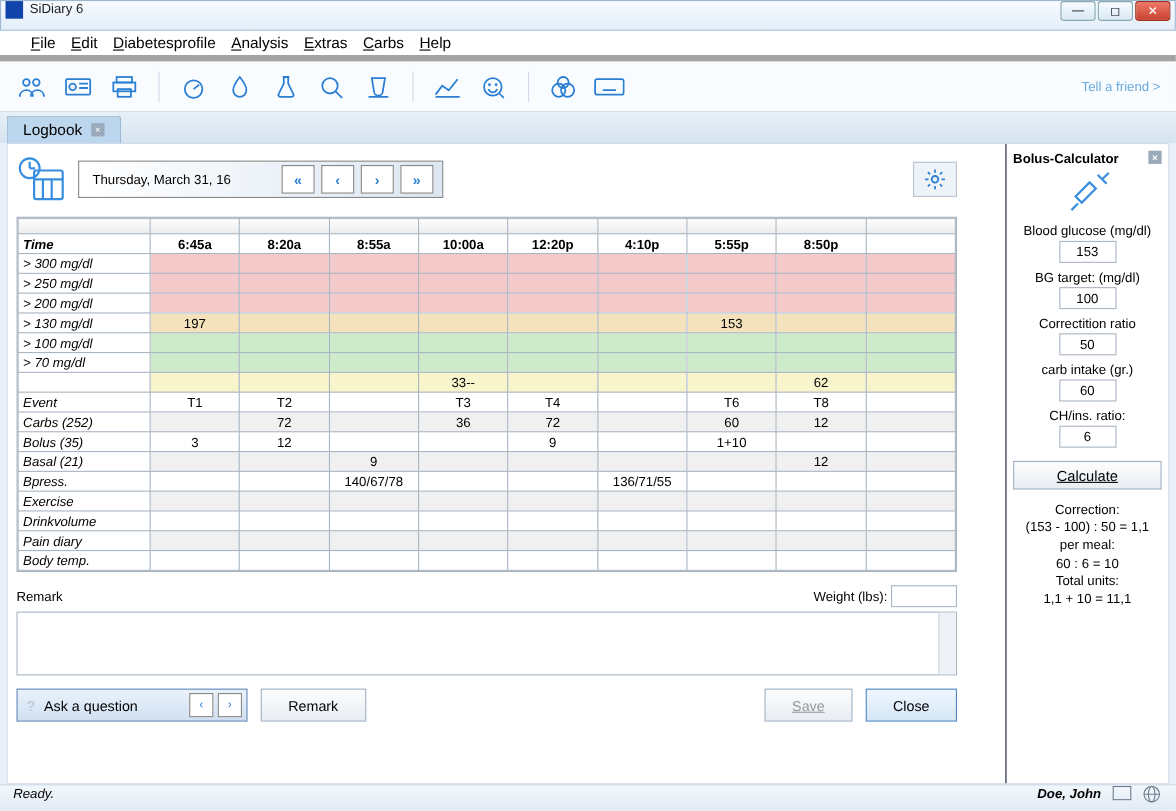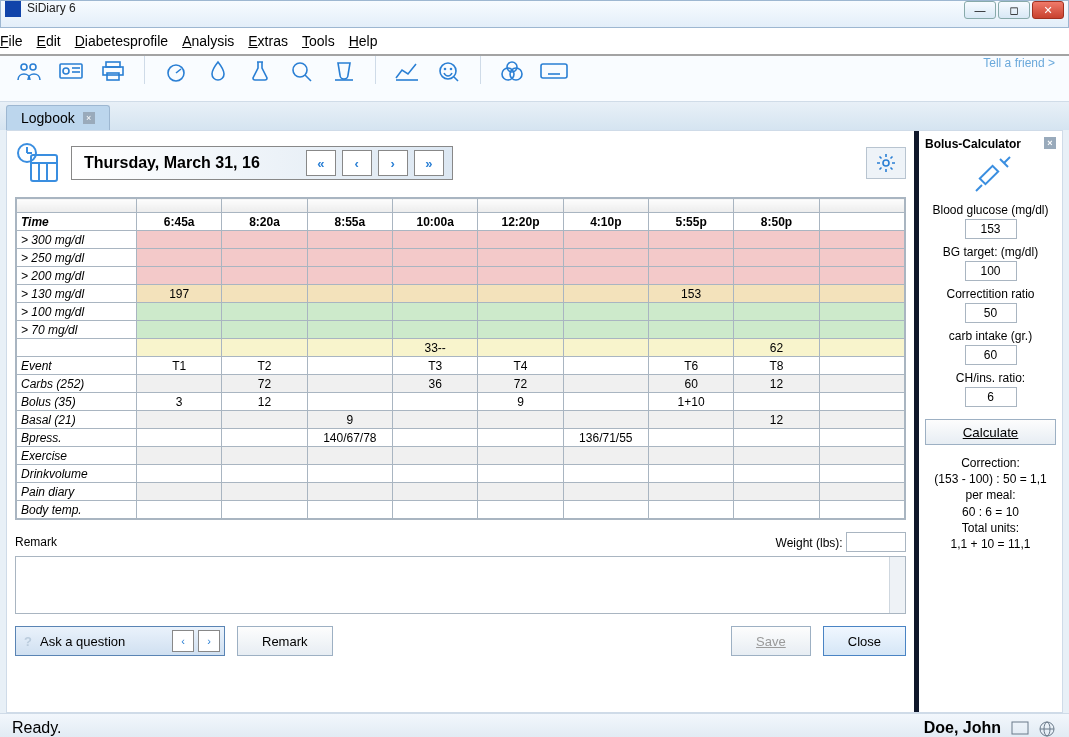--- a/index.html
+++ b/index.html
@@ -8,45 +8,45 @@
 
 
 .titlebar { height: 28px; background: linear-gradient(#f7fbff,#e3eef9); border: 1px solid #9db7d1; display:flex; padding:0 4px; }
 .titlebar .app-icon { width:16px; height:16px; background:#14a; margin-right:6px; }
 .titlebar .title { flex:1; font-size:12px; color:#222; }
 .winbtns { display:flex; gap:2px; }
 .winbtn { width:32px; height:18px; border:1px solid #8aa; border-radius:3px; display:flex; align-items:center; justify-content:center; font-size:11px; background:linear-gradient(#f7fbff,#d8e8f5); cursor:pointer; }
 .winbtn.close { background:linear-gradient(#f07a6a,#c8412f); border-color:#a03020; color:#fff; }
 
 
-.menubar { height:28px; background:#fff; display:flex; align-items:center; padding:0 0; gap:14px; border-bottom:2px solid #a3a3a3; font-size:14px; }
+.menubar { height:28px; background:#fff; display:flex; align-items:center; padding:0 28px; gap:14px; border-bottom:6px solid #a3a3a3; font-size:14px; }
 .menubar span { cursor:pointer; }
 .menubar span::first-letter { text-decoration: underline; }
 
 
-.toolbar { height:46px; background:#f9fcff; display:flex; align-items:flex-start; padding:0 14px; gap:12px; border-bottom:1px solid #d0dce8; position:relative; }
+.toolbar { height:46px; background:#f9fcff; display:flex; align-items:center; padding:0 14px; gap:12px; border-bottom:1px solid #d0dce8; position:relative; }
 .toolbar .ticon { width:30px; height:30px; display:flex; align-items:center; justify-content:center; color:#2a7fd4; cursor:pointer; }
 .toolbar .sep { width:1px; height:28px; background:#cfdbe8; margin:0 4px; }
 .tell-friend { position:absolute; right:14px; font-size:12px; color:#6ba9db; cursor:pointer; }
 
 
 .tabstrip { height:28px; display:flex; align-items:flex-end; padding-left:6px; background:linear-gradient(#e8f0f7,#d5e4f1); }
 .tab { background:#bcd6ed; padding:4px 14px; border:1px solid #9db7d1; border-bottom:none; border-radius:3px 3px 0 0; font-size:14px; display:flex; align-items:center; gap:8px; }
 .tab .x { width:12px; height:12px; background:#9ab; font-size:9px; color:#fff; text-align:center; line-height:12px; cursor:pointer; }
 
 
 .main { flex:1; display:flex; background:#fff; border:1px solid #cfdbe8; margin:0 6px; }
 .left { flex:1; padding:10px 8px 0 8px; display:flex; flex-direction:column; }
-.right { width:148px; border-left:5px solid #0f172a; padding:6px 6px; font-size:12px; text-align:center; }
+.right { width:148px; border-left:1px solid #0f172a; padding:6px 6px; font-size:12px; text-align:center;margin-left:36px; }
 
 
 .datehdr { display:flex; align-items:center; gap:10px; }
 .cal-icon { width:46px; height:44px; color:#3a8ee0; }
 .datebox { flex:0 0 auto; display:flex; align-items:center; border:1px solid #888; background:linear-gradient(to right,#fff,#dce7f2); height:34px; padding:0 8px; }
-.datebox .dt { font-weight:bold; font-size:16px; padding-right:40px; padding-left:4px;}
+.datebox .dt { font-weight:normal; font-size:12px; padding-right:40px; padding-left:4px;}
 .navbtn { width:30px; height:26px; border:1px solid #888; background:#fff; margin-left:6px; display:flex; align-items:center; justify-content:center; font-size:13px; color:#2a7fd4; font-weight:bold; cursor:pointer;}
 .gearbtn { margin-left:auto; width:40px; height:32px; border:1px solid #b8c4d0; background:#eef3f8; display:flex; align-items:center; justify-content:center; cursor:pointer; }
 
 
 .grid { margin-top:12px; border:1px solid #a9b5c1; font-size:12px; }
 .grid table { border-collapse:collapse; width:100%; table-layout:fixed; }
 .grid th, .grid td { border:1px solid #a9b5c1; height:18px; padding:0 4px; text-align:center; white-space:nowrap; overflow:hidden; }
 .grid th.rowhdr, .grid td.rowhdr { text-align:left; width:120px;font-style:italic; }
 .hdrrow th { background:linear-gradient(#fdfdfd,#ececec); height:14px; }
 .thtime th { background:#fff; }
@@ -76,21 +76,21 @@
 
 .right .hdr { display:flex; justify-content:space-between; font-size:12px; font-weight:bold; margin-bottom:4px;}
 .right .hdr .x { width:12px;height:12px;background:#9ab;color:#fff;font-size:9px;line-height:12px;cursor:pointer;}
 .right .syringe { width:42px; height:42px; margin:0 auto 4px; color:#3a8ee0; }
 .right label { display:block; margin-top:6px; }
 .right input { width:52px; height:20px; text-align:center; border:1px solid #a9b5c1; margin-top:2px; font-size:12px;}
 .right .calcbtn { margin-top:12px; width:100%; height:26px; border:1px solid #9db0c3; background:linear-gradient(#fdfdfd,#e7edf3); cursor:pointer; text-decoration:underline; }
 .right .results { margin-top:10px; line-height:1.35; }
 
 
-.statusbar { height:24px; background:linear-gradient(#f2f7fc,#e2ebf4); border-top:1px solid #cfdbe8; display:flex; align-items:flex-end; padding:0 12px; font-size:16px; }
+.statusbar { height:24px; background:linear-gradient(#f2f7fc,#e2ebf4); border-top:1px solid #cfdbe8; display:flex; align-items:flex-start; padding:0 12px; font-size:12px;font-style:italic; }
 .statusbar .sp { flex:1; }
 .statusbar .sicon { width:18px; height:16px; margin-left:10px; color:#6a7a8a; cursor:pointer;}
 
 svg { display:block; }
 </style>
 </head>
 <body>
 
 <div class="titlebar">
   <div class="app-icon"></div>
@@ -101,21 +101,21 @@
     <div class="winbtn close">✕</div>
   </div>
 </div>
 
 <div class="menubar">
   <span>File</span>
   <span>Edit</span>
   <span>Diabetesprofile</span>
   <span>Analysis</span>
   <span>Extras</span>
-  <span>Tools</span>
+  <span>Carbs</span>
   <span>Help</span>
 </div>
 
 <div class="toolbar">
   <div class="ticon">
       <svg width="26" height="22" viewBox="0 0 26 22" fill="none" stroke="currentColor" stroke-width="1.6">
         <circle cx="8" cy="7" r="3"></circle>
         <circle cx="17" cy="7" r="3"></circle>
         <path d="M2 20c0-4 3-6 6-6s6 2 6 6"></path>
         <path d="M12 20c0-4 3-6 6-6s6 2 6 6"></path>

